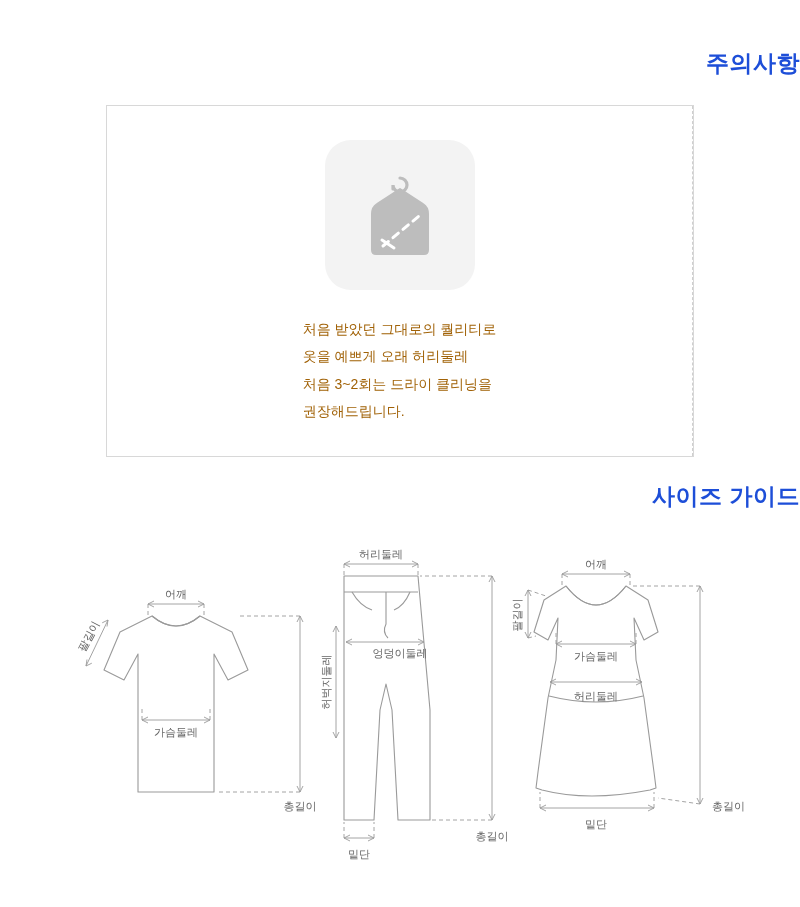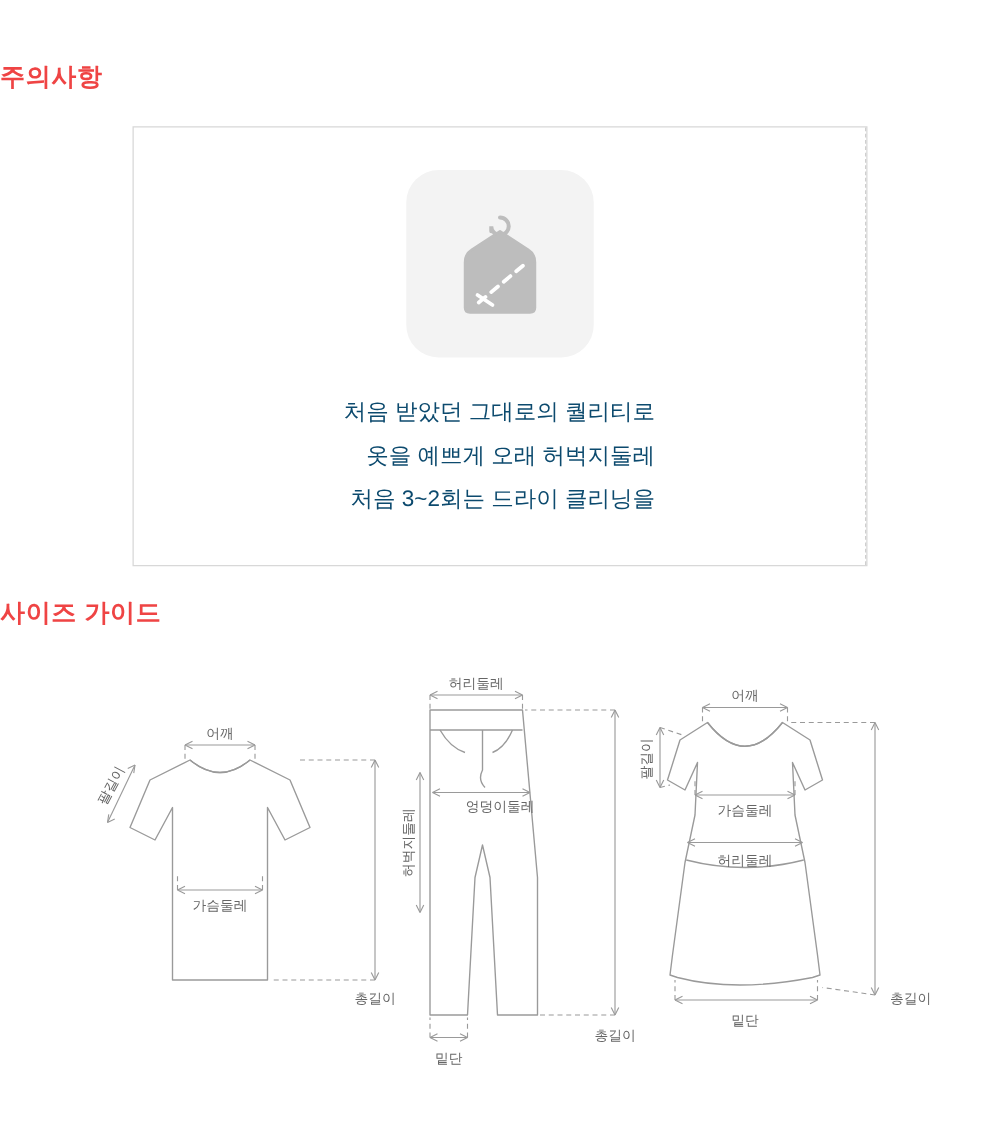--- a/index.html
+++ b/index.html
@@ -11,24 +11,24 @@
     width: 800px;
     height: 907px;
     font-family: "Liberation Sans", sans-serif;
     color: #555555;
     position: relative;
     overflow: hidden;
   }
 
   
   .section-title {
-    text-align: left;
-    font-size: 20px;
+    text-align: right;
+    font-size: 23px;
     font-weight: bold;
-    color: #ef4444;
+    color: #1d4ed8;
     letter-spacing: 0.5px;
   }
   #care-title { margin-top: 48px; }
   #size-title { margin-top: 24px; }
 
   
   .care-box {
     width: 588px;
     margin: 26px auto 0 auto;
     border: 1px solid #d8d8d8;
@@ -51,24 +51,24 @@
     width: 150px;
     height: 150px;
     border-radius: 26px;
     background: #f3f3f3;
     display: flex;
     align-items: center;
     justify-content: center;
   }
   .care-text {
     margin-top: 26px;
-    font-size: 18px;
+    font-size: 14px;
     line-height: 1.95;
-    text-align: right;
-    color: #0c4a6e;
+    text-align: left;
+    color: #a16207;
   }
 
   
   .size-guide {
     position: relative;
     width: 800px;
     height: 360px;
     margin-top: 8px;
   }
   .size-guide svg { display: block; }
@@ -115,22 +115,23 @@
         <path d="M55 18 a7 7 0 1 1 -7 7 v4" fill="none" stroke="#bdbdbd" stroke-width="3.2" stroke-linecap="round"></path>
 
         <path d="M55 29 L32 44 Q27 47 27 54 L27 90 Q27 94 31 94 L79 94 Q83 94 83 90 L83 54 Q83 47 78 44 Z" fill="#bdbdbd" stroke="#bdbdbd" stroke-width="2" stroke-linejoin="round"></path>
 
         <line x1="38" y1="86" x2="74" y2="56" stroke="#ffffff" stroke-width="3" stroke-linecap="round" stroke-dasharray="7 6"></line>
         <line x1="37" y1="80" x2="49" y2="88" stroke="#ffffff" stroke-width="3" stroke-linecap="round"></line>
       </svg>
     </div>
     <div class="care-text">
       <div>처음 받았던 그대로의 퀄리티로</div>
-      <div>옷을 예쁘게 오래 허벅지둘레</div>
+      <div>옷을 예쁘게 오래 허리둘레</div>
       <div>처음 3~2회는 드라이 클리닝을</div>
+      <div>권장해드립니다.</div>
     </div>
   </div>
 
 
 </div>
 
 <div id="size-title" class="section-title">사이즈 가이드</div>
 
 <div class="size-guide">
   <svg width="800" height="360" viewBox="0 0 800 360" aria-hidden="false">

